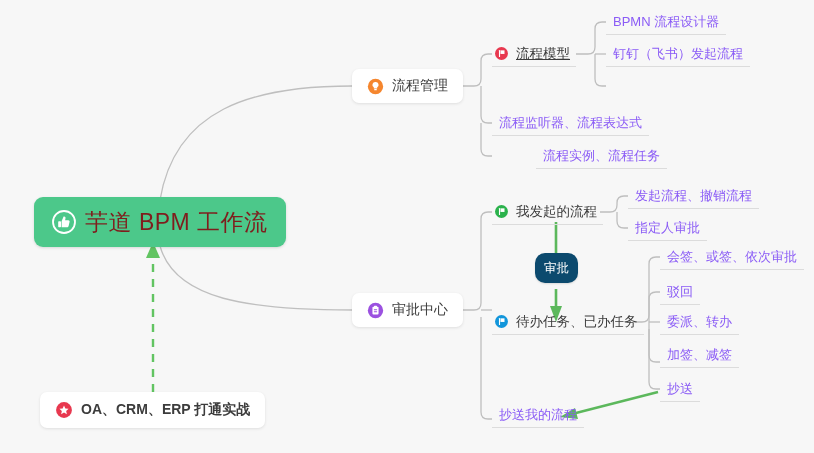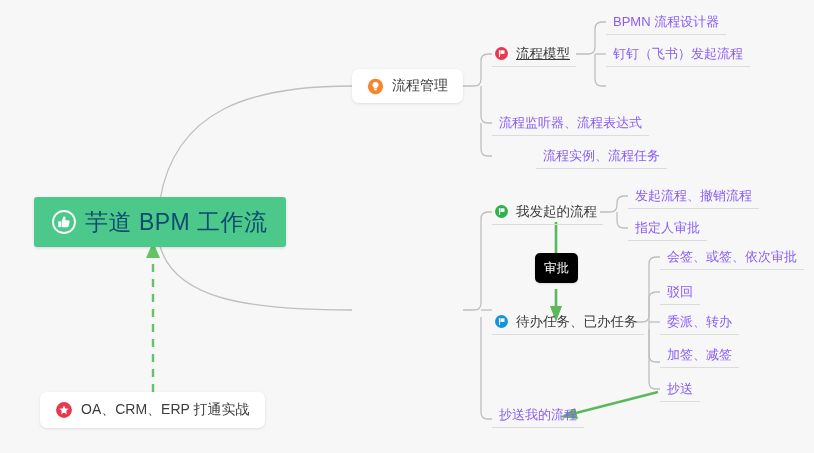--- a/index.html
+++ b/index.html
@@ -11,22 +11,22 @@
     position:relative;
   }
   #canvas{position:absolute;inset:0;width:814px;height:453px;}
   svg.links{position:absolute;left:0;top:0;width:814px;height:453px;pointer-events:none;}
 
   .node{position:absolute;box-sizing:border-box;white-space:nowrap;display:flex;align-items:center;}
 
   
   .root{
     background:#4cc88a;
-    border-radius:3px;
-    color:#0c4a6e;
+    border-radius:9px;
+    color:#7f1d1d;
     font-size:23px;
     letter-spacing:.5px;
     padding:0 18px;
     height:50px;
     box-shadow:0 1px 3px rgba(0,0,0,.13);
   }
   .root .lbl{margin-left:9px;}
 
   
   .card{
@@ -54,24 +54,24 @@
   .leaf{
     font-size:13px;
     color:#8b5cf6;
     height:25px;
     padding:0 7px;
     border-bottom:1px solid #dcdcdc;
   }
 
   
   .tag{
-    background:#000000;
+    background:#0c4a6e;
     color:#ffffff;
     font-size:12.5px;
-    border-radius:5px;
+    border-radius:10px;
     height:23px;
     padding:15px 9px;
     justify-content:center;
     box-shadow:0 1px 2px rgba(0,0,0,.12);
   }
 
   
   .ico{display:inline-flex;align-items:center;justify-content:center;flex:0 0 auto;}
   .ico svg{display:block;}
 </style>
@@ -142,20 +142,32 @@
     <span class="ico">
       <svg width="17" height="17" viewBox="0 0 20 20">
         <circle cx="10" cy="10" r="9" fill="#f5862e"></circle>
         <path d="M10 4.6 A3.4 3.4 0 0 0 8 10.9 V12.3 H12 V10.9 A3.4 3.4 0 0 0 10 4.6 Z" fill="#ffffff"></path>
         <rect x="8.4" y="13" width="3.2" height="1.5" rx="0.7" fill="#ffffff"></rect>
       </svg>
     </span>
     <span class="lbl">流程管理</span>
   </div>
 
+  <div class="node card" style="left:352px;top:293px;">
+    <span class="ico">
+      <svg width="17" height="17" viewBox="0 0 20 20">
+        <circle cx="10" cy="10" r="9" fill="#9b51e0"></circle>
+        <rect x="6.4" y="5.6" width="7.2" height="9" rx="1.2" fill="#ffffff"></rect>
+        <rect x="8.2" y="4.4" width="3.6" height="2.2" rx="0.8" fill="#ffffff"></rect>
+        <rect x="8" y="8.6" width="4" height="1.1" rx="0.5" fill="#9b51e0"></rect>
+        <rect x="8" y="10.9" width="4" height="1.1" rx="0.5" fill="#9b51e0"></rect>
+      </svg>
+    </span>
+    <span class="lbl">审批中心</span>
+  </div>
 
   <div class="node l3" style="left:492px;top:41px;text-decoration:underline;">
     <span class="ico">
       <svg width="15" height="15" viewBox="0 0 20 20">
         <circle cx="10" cy="10" r="8.6" fill="#e8384f"></circle>
         <rect x="6.6" y="5.4" width="1.5" height="9.4" rx="0.6" fill="#ffffff"></rect>
         <path d="M8.6 5.8 H14 V10.6 H8.6 Z" fill="#ffffff"></path>
       </svg>
     </span>
     <span class="lbl">流程模型</span>
@@ -196,21 +208,21 @@
   <div class="node leaf" style="left:628px;top:216px;">指定人审批</div>
 
   <div class="node leaf" style="left:660px;top:245px;">会签、或签、依次审批</div>
   <div class="node leaf" style="left:660px;top:280px;">驳回</div>
   <div class="node leaf" style="left:660px;top:310px;">委派、转办</div>
   <div class="node leaf" style="left:660px;top:343px;">加签、减签</div>
   <div class="node leaf" style="left:660px;top:377px;">抄送</div>
 
   <div class="node tag" style="left:535px;top:253px;">审批</div>
 
-  <div class="node card" style="left:40px;top:392px;height:36px;">
+  <div class="node card" style="left:40px;top:392px;height:36px;font-weight:bold;">
     <span class="ico">
       <svg width="18" height="18" viewBox="0 0 20 20">
         <circle cx="10" cy="10" r="8.8" fill="#e8384f"></circle>
         <path d="M10 4.9 L11.5 8.2 L15.1 8.6 L12.4 11 L13.2 14.6 L10 12.7 L6.8 14.6 L7.6 11 L4.9 8.6 L8.5 8.2 Z" fill="#ffffff"></path>
       </svg>
     </span>
     <span class="lbl">OA、CRM、ERP 打通实战</span>
   </div>
 
 </div>

